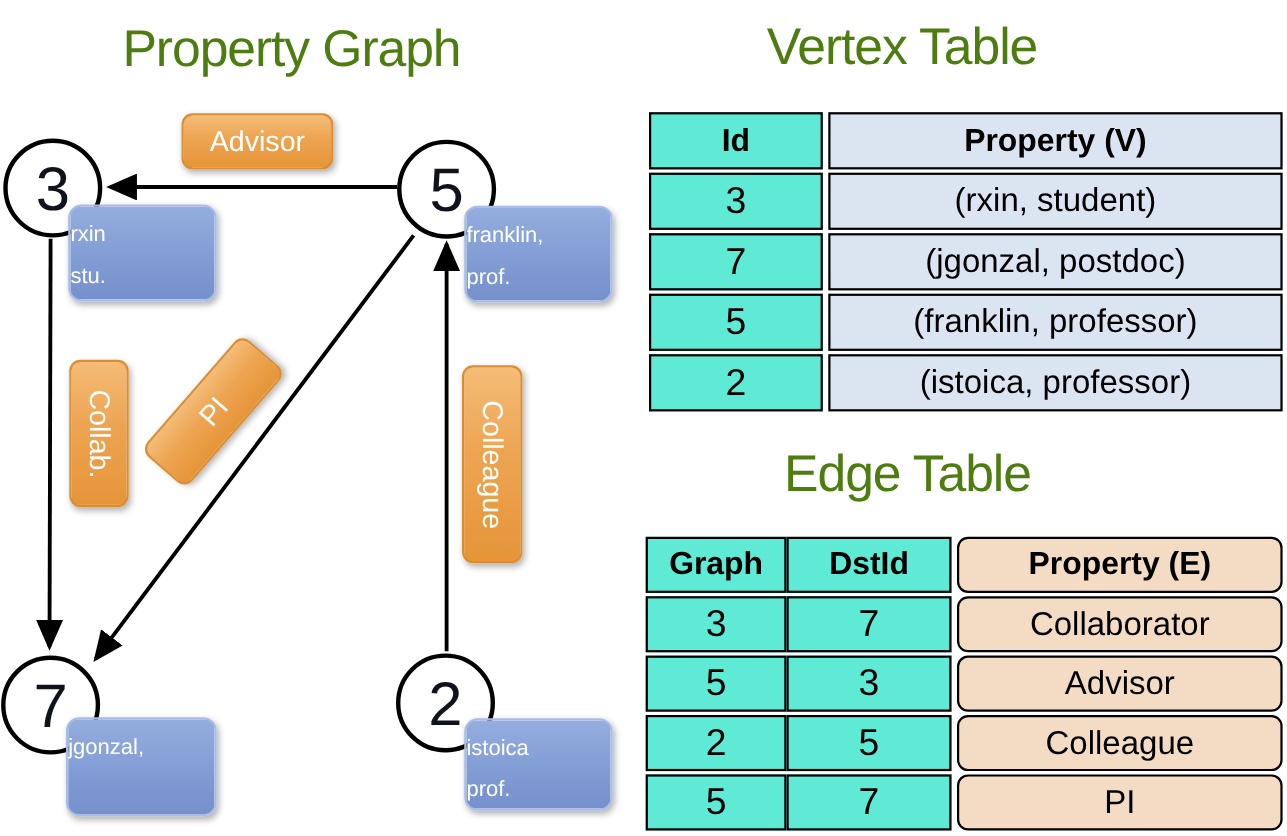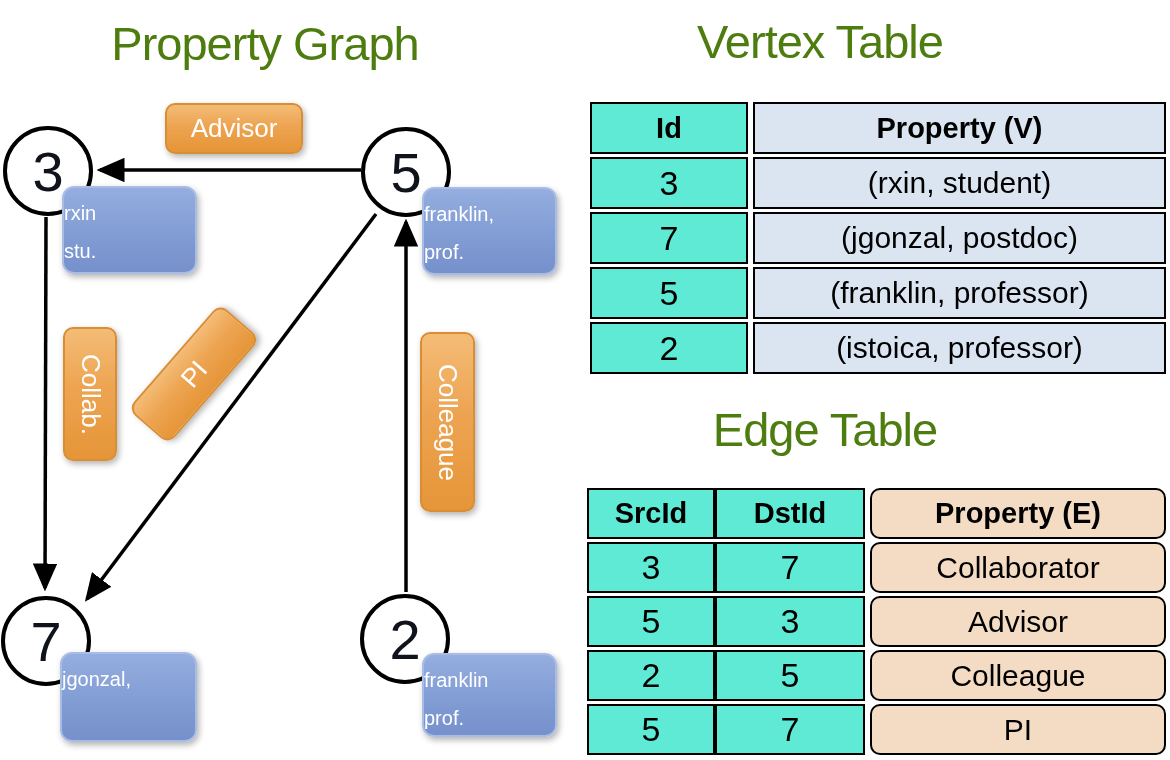--- a/index.html
+++ b/index.html
@@ -111,21 +111,21 @@
       <div>stu.</div>
     </div>
     <div class="bbox" id="franklin-box">
       <div>franklin,</div>
       <div>prof.</div>
     </div>
     <div class="bbox" id="jgonzal-box">
       <div>jgonzal,</div>
     </div>
     <div class="bbox" id="istoica-box">
-      <div>franklin</div>
+      <div>istoica</div>
       <div>prof.</div>
     </div>
   </div>
 
   <div class="big-title" id="vt-title">Vertex Table</div>
 
   <div class="tgrid" id="vt-left">
     <div class="cell hdr">Id</div>
     <div class="cell num">3</div>
     <div class="cell num">7</div>
@@ -136,21 +136,21 @@
     <div class="cell hdr vblue">Property (V)</div>
     <div class="cell vblue">(rxin, student)</div>
     <div class="cell vblue">(jgonzal, postdoc)</div>
     <div class="cell vblue">(franklin, professor)</div>
     <div class="cell vblue">(istoica, professor)</div>
   </div>
 
   <div class="big-title" id="et-title">Edge Table</div>
 
   <div class="tgrid" id="et-left">
-    <div class="cell hdr">SrcId</div>
+    <div class="cell hdr">Graph</div>
     <div class="cell hdr">DstId</div>
 
     <div class="cell num">3</div>
     <div class="cell num">7</div>
 
     <div class="cell num">5</div>
     <div class="cell num">3</div>
 
     <div class="cell num">2</div>
     <div class="cell num">5</div>

